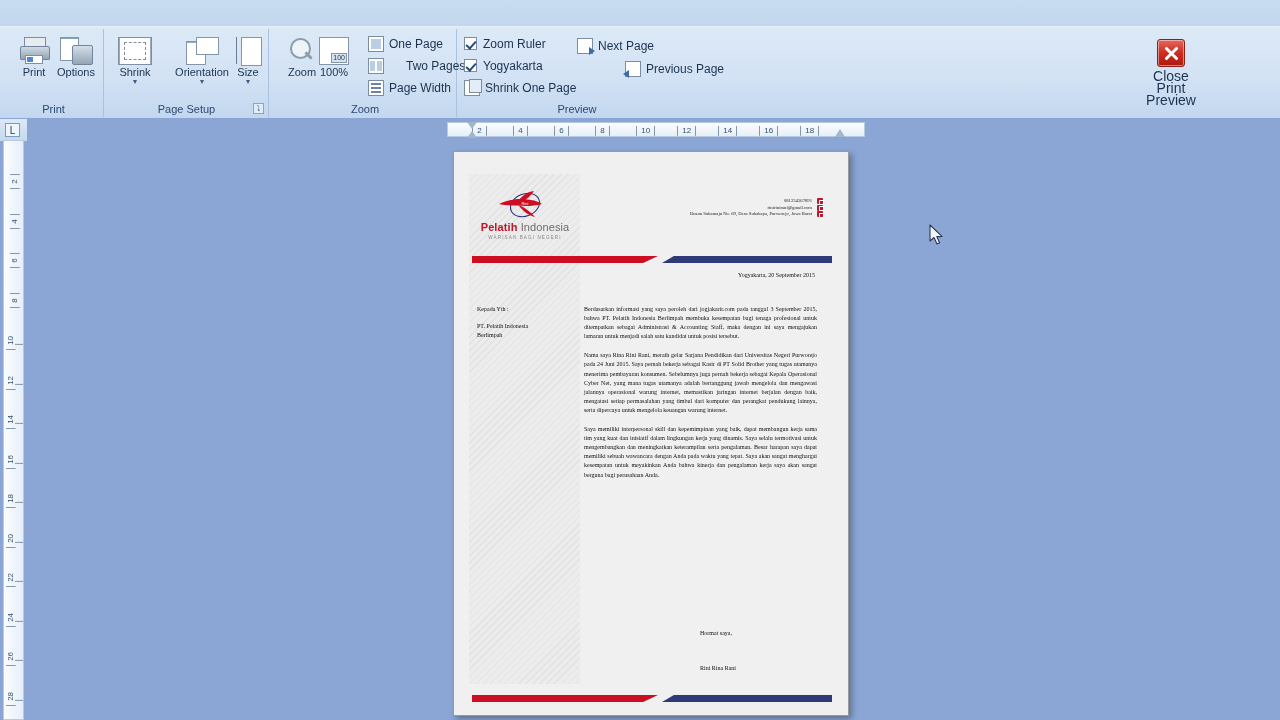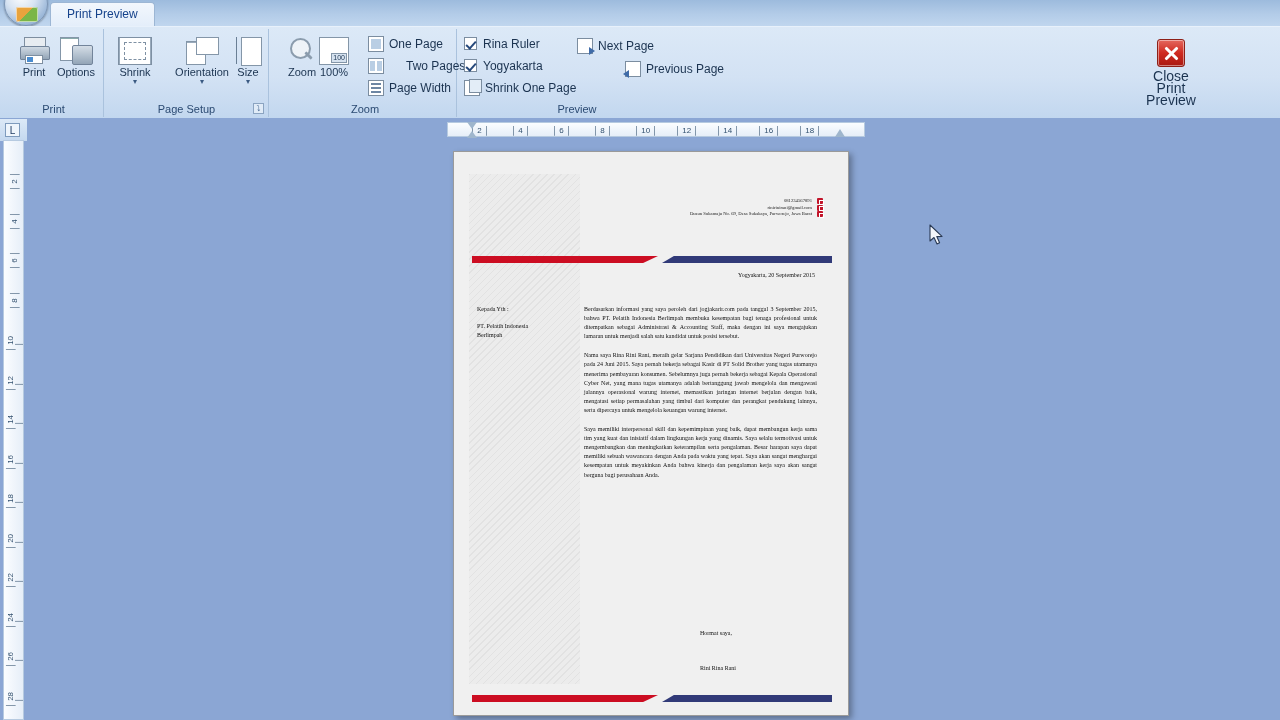--- a/index.html
+++ b/index.html
@@ -315,28 +315,20 @@
     clip-path: polygon(7% 0, 100% 0, 100% 100%, 0 100%);
   }
 
   #cursor { position: absolute; left: 929px; top: 224px; width: 16px; height: 22px; }
 </style>
 </head>
 <body>
 
 <div id="ribbon-area">
 
-  <div id="tabstrip">
-    <div id="office-button">
-      <div class="logo4"></div>
-    </div>
-    <div id="tab-print-preview">
-      <span>Print Preview</span>
-    </div>
-  </div>
 
   <div id="ribbon-body">
 
     <div class="grp" style="left:4px; width:100px;">
       <div class="grp-inner">
         <div class="bigbtn" style="left:2px; top:2px;">
           <span class="ic ic-printer">
               <i></i>
             </span>
           <span class="lbl">Print</span>
@@ -396,21 +388,21 @@
           <span>Page Width</span>
         </div>
       </div>
       <div class="grp-label">Zoom</div>
     </div>
 
     <div class="grp" style="left:462px; width:288px; border-right:none;">
       <div class="grp-inner">
         <div class="smallbtn" style="left:2px; top:0px;">
           <span class="chk on"></span>
-          <span>Rina Ruler</span>
+          <span>Zoom Ruler</span>
         </div>
         <div class="smallbtn" style="left:2px; top:22px;">
           <span class="chk on"></span>
           <span>Yogyakarta</span>
         </div>
         <div class="smallbtn" style="left:2px; top:44px;">
           <span class="sic sic-shrink"></span>
           <span>Shrink One Page</span>
         </div>
         <div class="smallbtn" style="left:115px; top:2px;">
@@ -470,20 +462,33 @@
     <span class="vt" style="top: 510px;">│ 26 │</span>
     <span class="vt" style="top: 549.5px;">│ 28 │</span>
   </div>
 
 <div id="canvas">
   <div id="page">
     <div id="page-inner">
 
       <div id="hatch-strip"></div>
 
+      <div id="logo-box">
+        <svg id="logo-art" viewBox="0 0 60 32">
+          <ellipse cx="30" cy="15" rx="15" ry="11" fill="none" stroke="#2c3578" stroke-width="1.1" transform="rotate(-22 30 15)"></ellipse>
+          <path d="M4 14 C14 9, 25 8, 36 10 C40 10.6, 44 12, 47 14 C42 15.5, 36 16, 30 16 C20 16, 11 15.6, 4 14 Z" fill="#cc0d22"></path>
+          <path d="M22 13 C26 6, 32 2, 39 1 C36 6, 31 10, 25 13 Z" fill="#cc0d22"></path>
+          <path d="M24 16 C28 21, 33 25, 40 27 C36 22, 30 18, 26 16 Z" fill="#cc0d22"></path>
+          <text x="30" y="15" font-size="4" fill="#ffffff" font-family="Liberation Sans, sans-serif" text-anchor="middle">Rini</text>
+        </svg>
+        <div id="logo-name">
+          <span class="b">Pelatih</span><span class="g"> Indonesia</span>
+        </div>
+        <div id="logo-tag">WARISAN BAGI NEGERI</div>
+      </div>
 
       <div id="contact">
         <div>081234567891</div>
         <div>rinirinirani@gmail.com</div>
         <div>Dusun Sukamaju No. 69, Desa Sukakaya, Purworejo, Jawa Barat</div>
       </div>
       <div id="contact-icons">
         <span></span>
         <span></span>
         <span></span>

